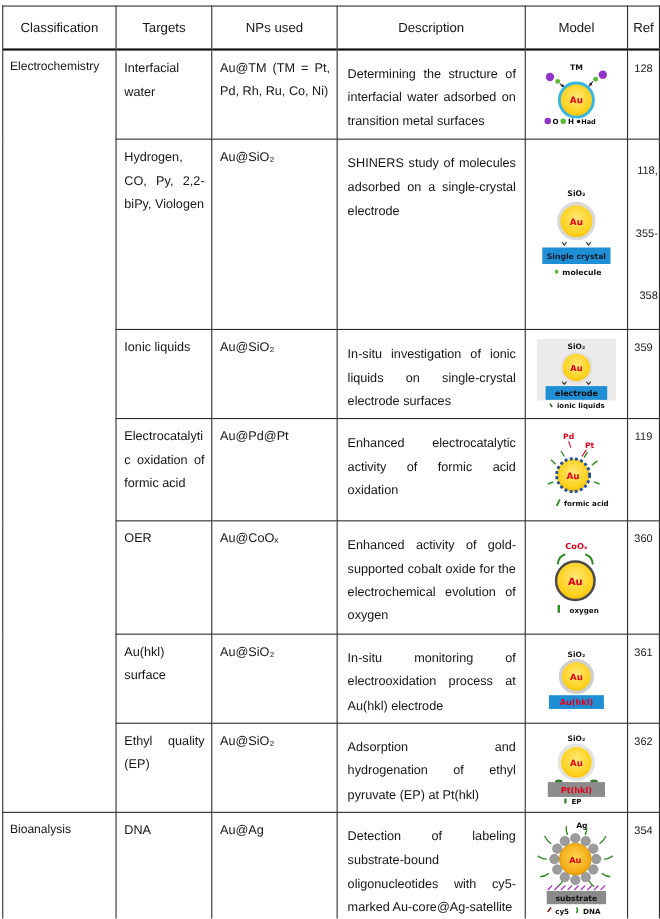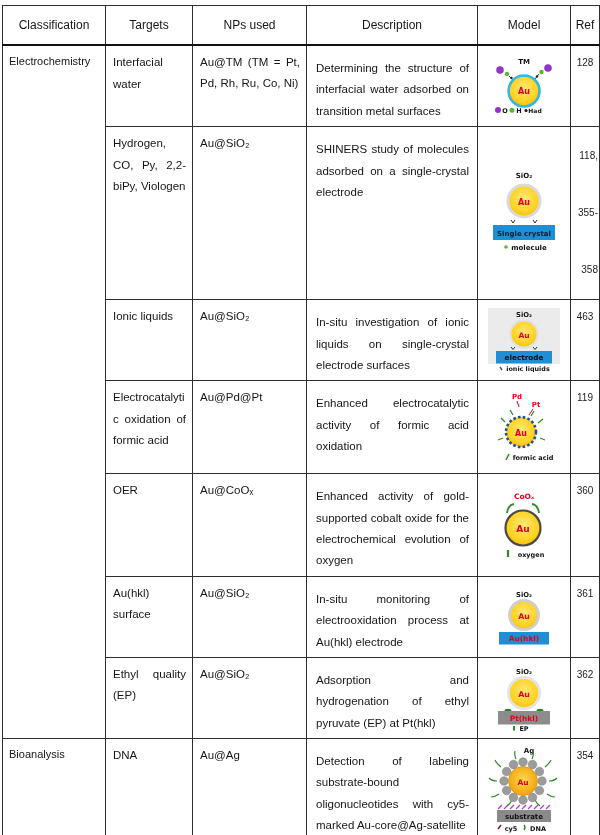--- a/index.html
+++ b/index.html
@@ -137,21 +137,21 @@
         <text x="41" y="9" font-size="6.8" font-weight="bold" fill="#111" text-anchor="middle">SiO₂</text>
         <circle cx="41" cy="26" r="13.5" fill="url(#gGold)" stroke="#E0E0E0" stroke-width="2"></circle>
         <text x="41" y="29.5" font-size="7.5" font-weight="bold" fill="#E3001B" text-anchor="middle">Au</text>
         <path d="M28,39 l2,2.5 l2,-2.5 M50,39 l2,2.5 l2,-2.5" stroke="#333" stroke-width="1" fill="none"></path>
         <rect x="13" y="43" width="56" height="12.5" fill="#1F8FD5"></rect>
         <text x="41" y="52.3" font-size="7.3" font-weight="bold" fill="#0a0a0a" text-anchor="middle">electrode</text>
         <path d="M17,59 l2,3" stroke="#2E6B22" stroke-width="1.4"></path>
         <text x="45" y="63" font-size="6.4" font-weight="bold" fill="#111" text-anchor="middle">ionic liquids</text>
       </svg>
     </td>
-    <td class="cell-ref">463</td>
+    <td class="cell-ref">359</td>
   </tr>
 
   <tr class="r4">
     <td class="cell-targets break-anywhere">Electrocatalytic oxidation of formic acid</td>
     <td class="cell-nps">Au@Pd@Pt</td>
     <td class="cell-desc">Enhanced electrocatalytic activity of formic acid oxidation</td>
     <td class="cell-model">
       <svg width="82" height="74" viewBox="0 0 82 74">
         <text x="34" y="9" font-size="7" font-weight="bold" fill="#E3001B" text-anchor="middle">Pd</text>
         <path d="M34,11 l2,6" stroke="#E3001B" stroke-width="1" fill="none"></path>

